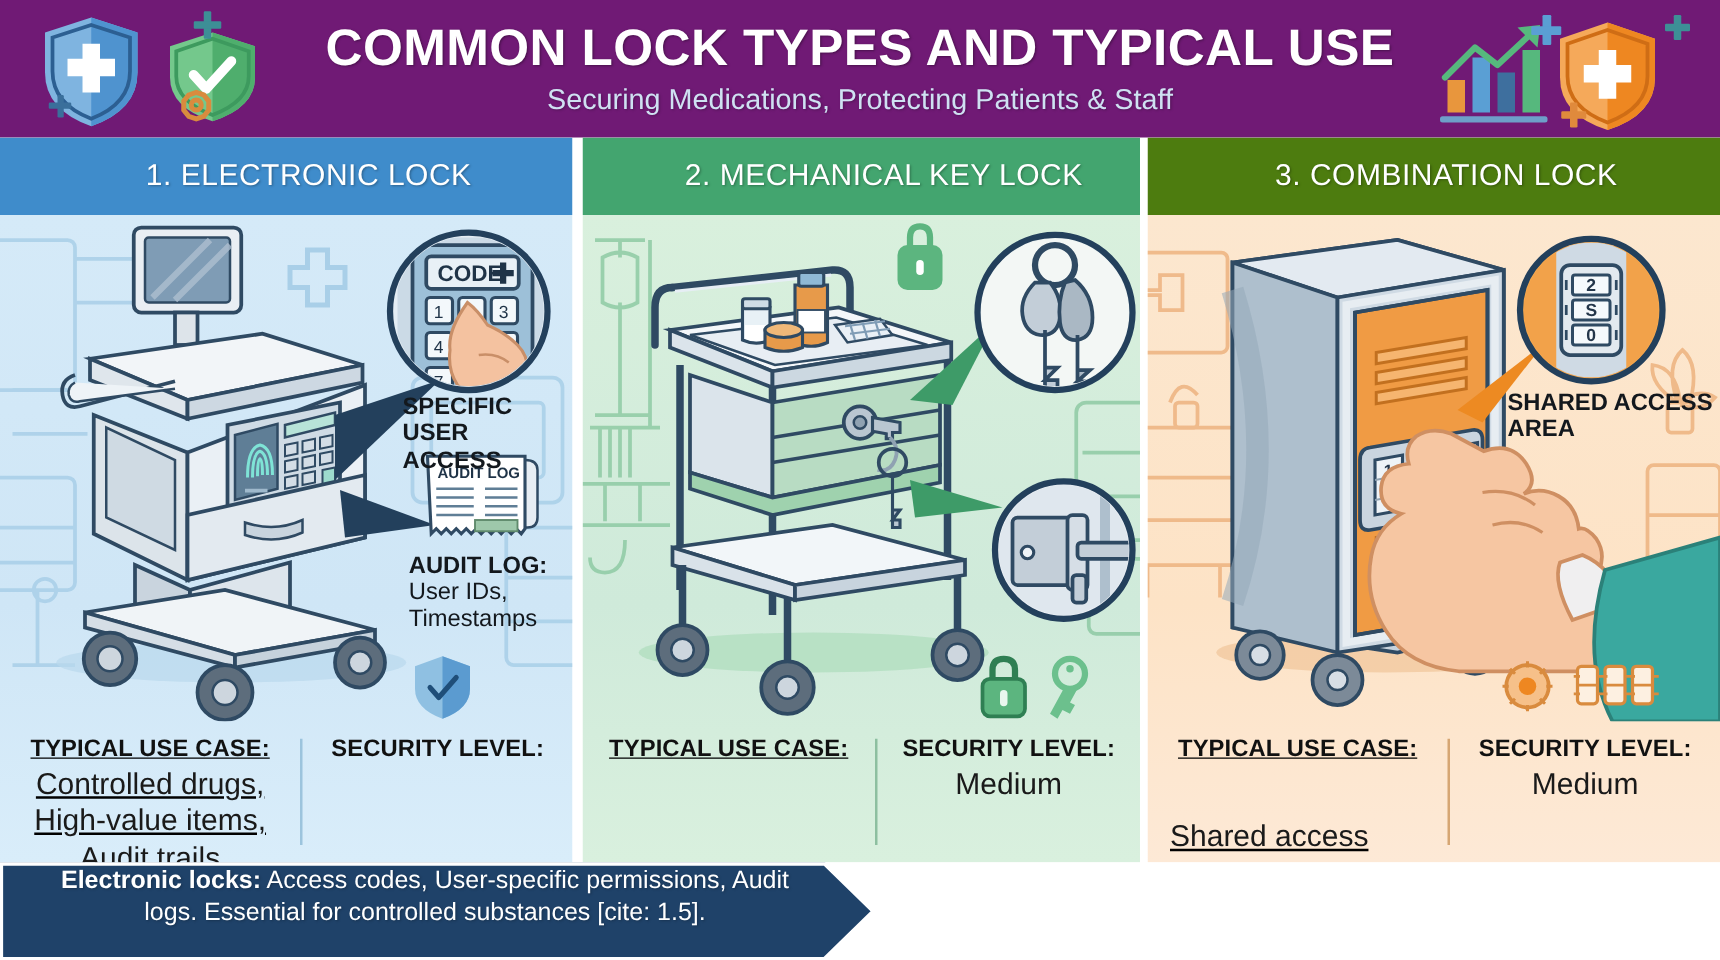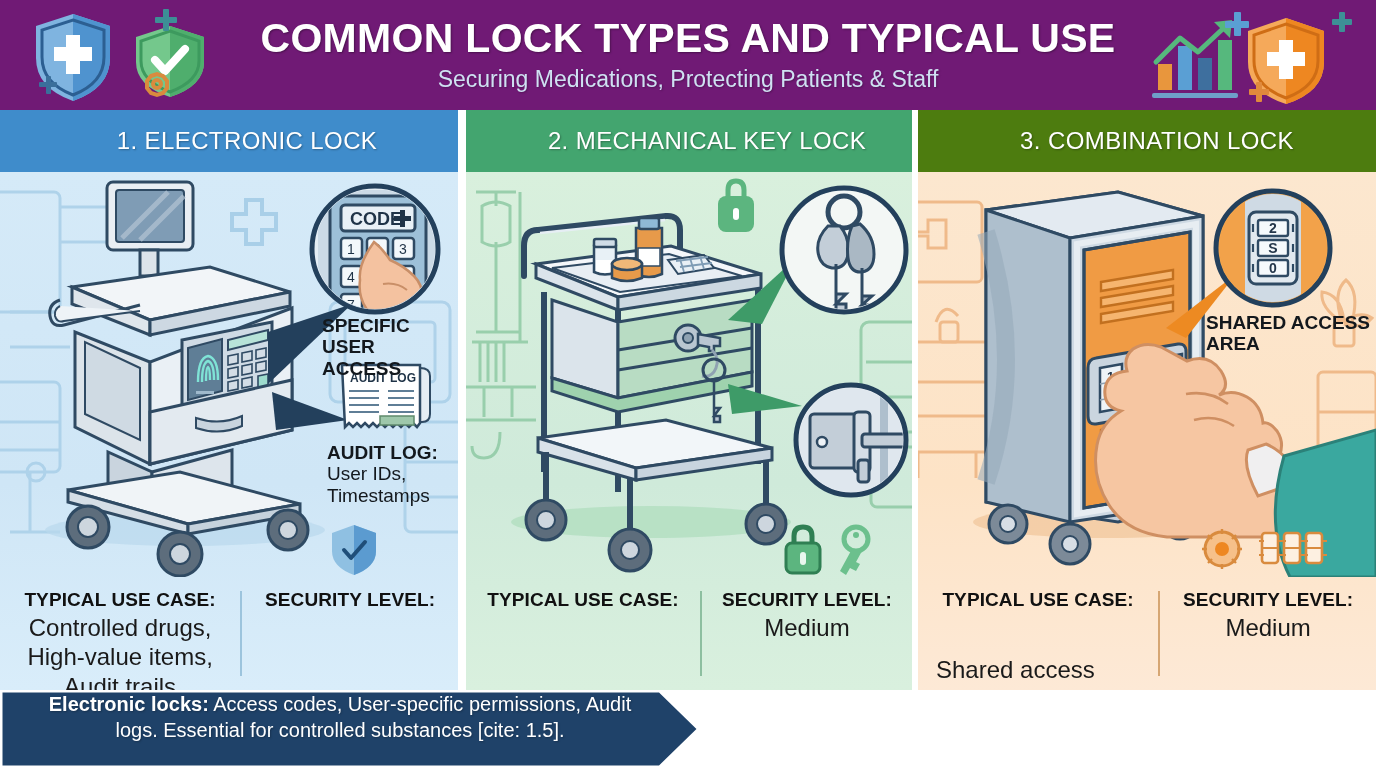--- a/index.html
+++ b/index.html
@@ -71,21 +71,21 @@
   }
   .callout.big{ font-size:19px; }
   .callout .sub{ font-weight:normal; font-size:19px; display:block; }
 
   
   .facts{
     position:absolute; left:0; bottom:0; width:100%; height:113px;
     display:flex; align-items:flex-start; padding-top:12px;
   }
   .fact{ flex:1; text-align:center; padding:0 6px; }
-  .fact.left{ flex:1.12; }
+  .fact.left{ flex:1.12;text-decoration:underline; }
   .fact-label{ font-size:19px; font-weight:bold; color:#111; letter-spacing:.1px; }
   .fact-value{ font-size:24px; color:#1a1a1a; line-height:1.22; margin-top:2px; }
   .fact-div{ width:2px; align-self:stretch; margin:2px 0 14px 0; }
   .col1 .fact-div{ background:#9cc4dd; }
   .col2 .fact-div{ background:#8dbfa0; }
   .col3 .fact-div{ background:#d6a673; }
 
   .badge-row{
     position:absolute; width:100%; bottom:113px; height:54px; pointer-events:none;
   }

